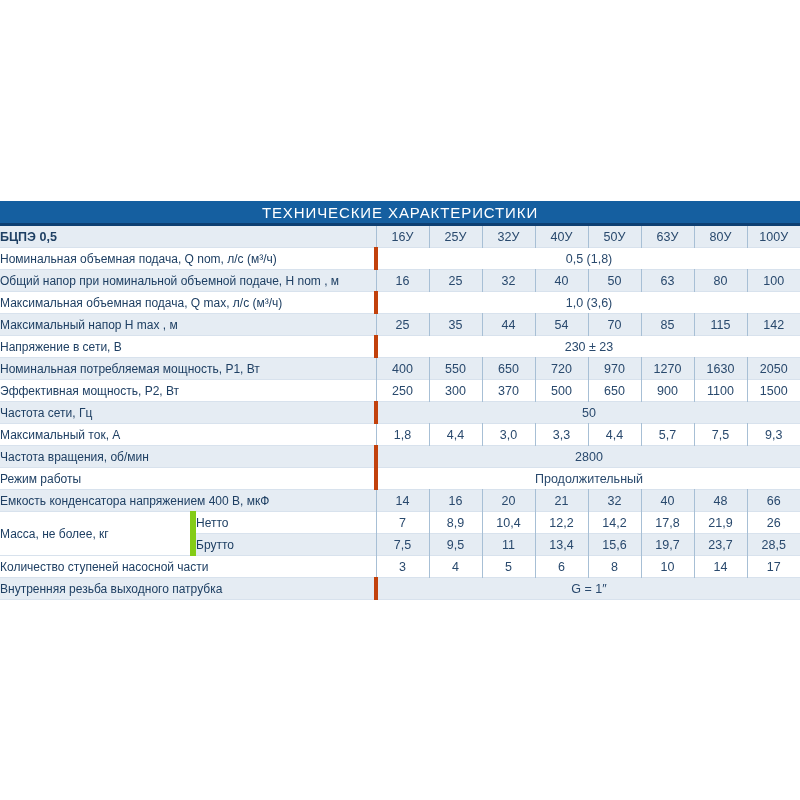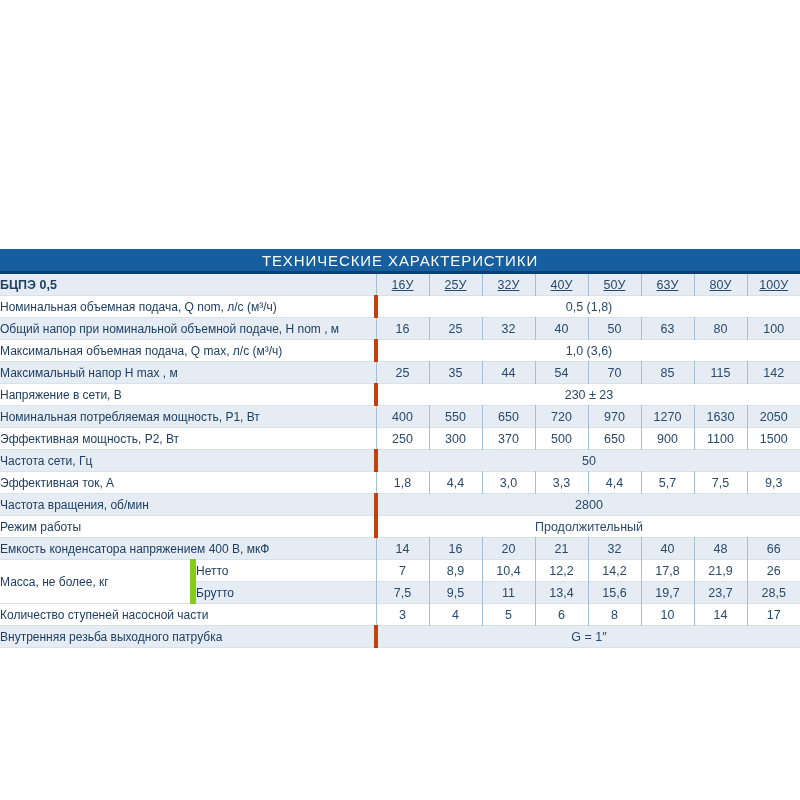--- a/index.html
+++ b/index.html
@@ -5,38 +5,38 @@
   html,body{margin:0;padding:0;}
   body{
     width:800px;height:800px;background:#ffffff;
     font-family:"Liberation Sans","DejaVu Sans",sans-serif;
     -webkit-font-smoothing:antialiased;
   }
   .sheet{position:relative;width:800px;height:800px;background:#ffffff;overflow:hidden;}
   .tech-block{position:absolute;top:201px;left:0;width:800px;}
   .title-bar{
     height:22px;background:#155fa0;border-bottom:3px solid #0d3f72;
-    display:flex;align-items:center;justify-content:center;margin-top:48px;
+    display:flex;align-items:center;justify-content:center;
   }
   .title-bar span{
     color:#ffffff;font-size:15px;letter-spacing:0.9px;font-weight:normal;
   }
   table.specs{
     width:800px;border-collapse:collapse;table-layout:fixed;
     font-size:12px;color:#1e3f63;
   }
   table.specs tr{border-bottom:1px solid #d8e2ed;}
   table.specs td{height:21px;padding:0;vertical-align:middle;overflow:hidden;white-space:nowrap;}
   tr.shaded{background:#e5ecf3;}
   td.label{text-align:left;padding-left:10px;}
   td.sub{text-align:left;padding-left:12px;border-left:6px solid #84cc16;}
   td.val{text-align:center;border-left:1px solid #a7bfd5;font-size:12.5px;color:#29496d;}
   td.spanval{text-align:center;border-left:4px solid #c2410c;font-size:12.5px;color:#29496d;}
   td.product{font-weight:bold;font-size:12.5px;}
-  td.model{font-size:12.5px;text-decoration:underline;}
+  td.model{font-size:12.5px;}
 </style>
 </head>
 <body>
 
 <div class="sheet">
   <section class="tech-block">
     <div class="title-bar">
       <span>ТЕХНИЧЕСКИЕ ХАРАКТЕРИСТИКИ</span>
     </div>
     <table class="specs">
@@ -118,21 +118,21 @@
             <td class="val">650</td>
             <td class="val">900</td>
             <td class="val">1100</td>
             <td class="val">1500</td>
           </tr>
           <tr class="shaded">
             <td class="label" colspan="2">Частота сети, Гц</td>
             <td class="spanval" colspan="8">50</td>
           </tr>
           <tr>
-            <td class="label" colspan="2">Эффективная ток, А</td>
+            <td class="label" colspan="2">Максимальный ток, А</td>
             <td class="val">1,8</td>
             <td class="val">4,4</td>
             <td class="val">3,0</td>
             <td class="val">3,3</td>
             <td class="val">4,4</td>
             <td class="val">5,7</td>
             <td class="val">7,5</td>
             <td class="val">9,3</td>
           </tr>
           <tr class="shaded">

